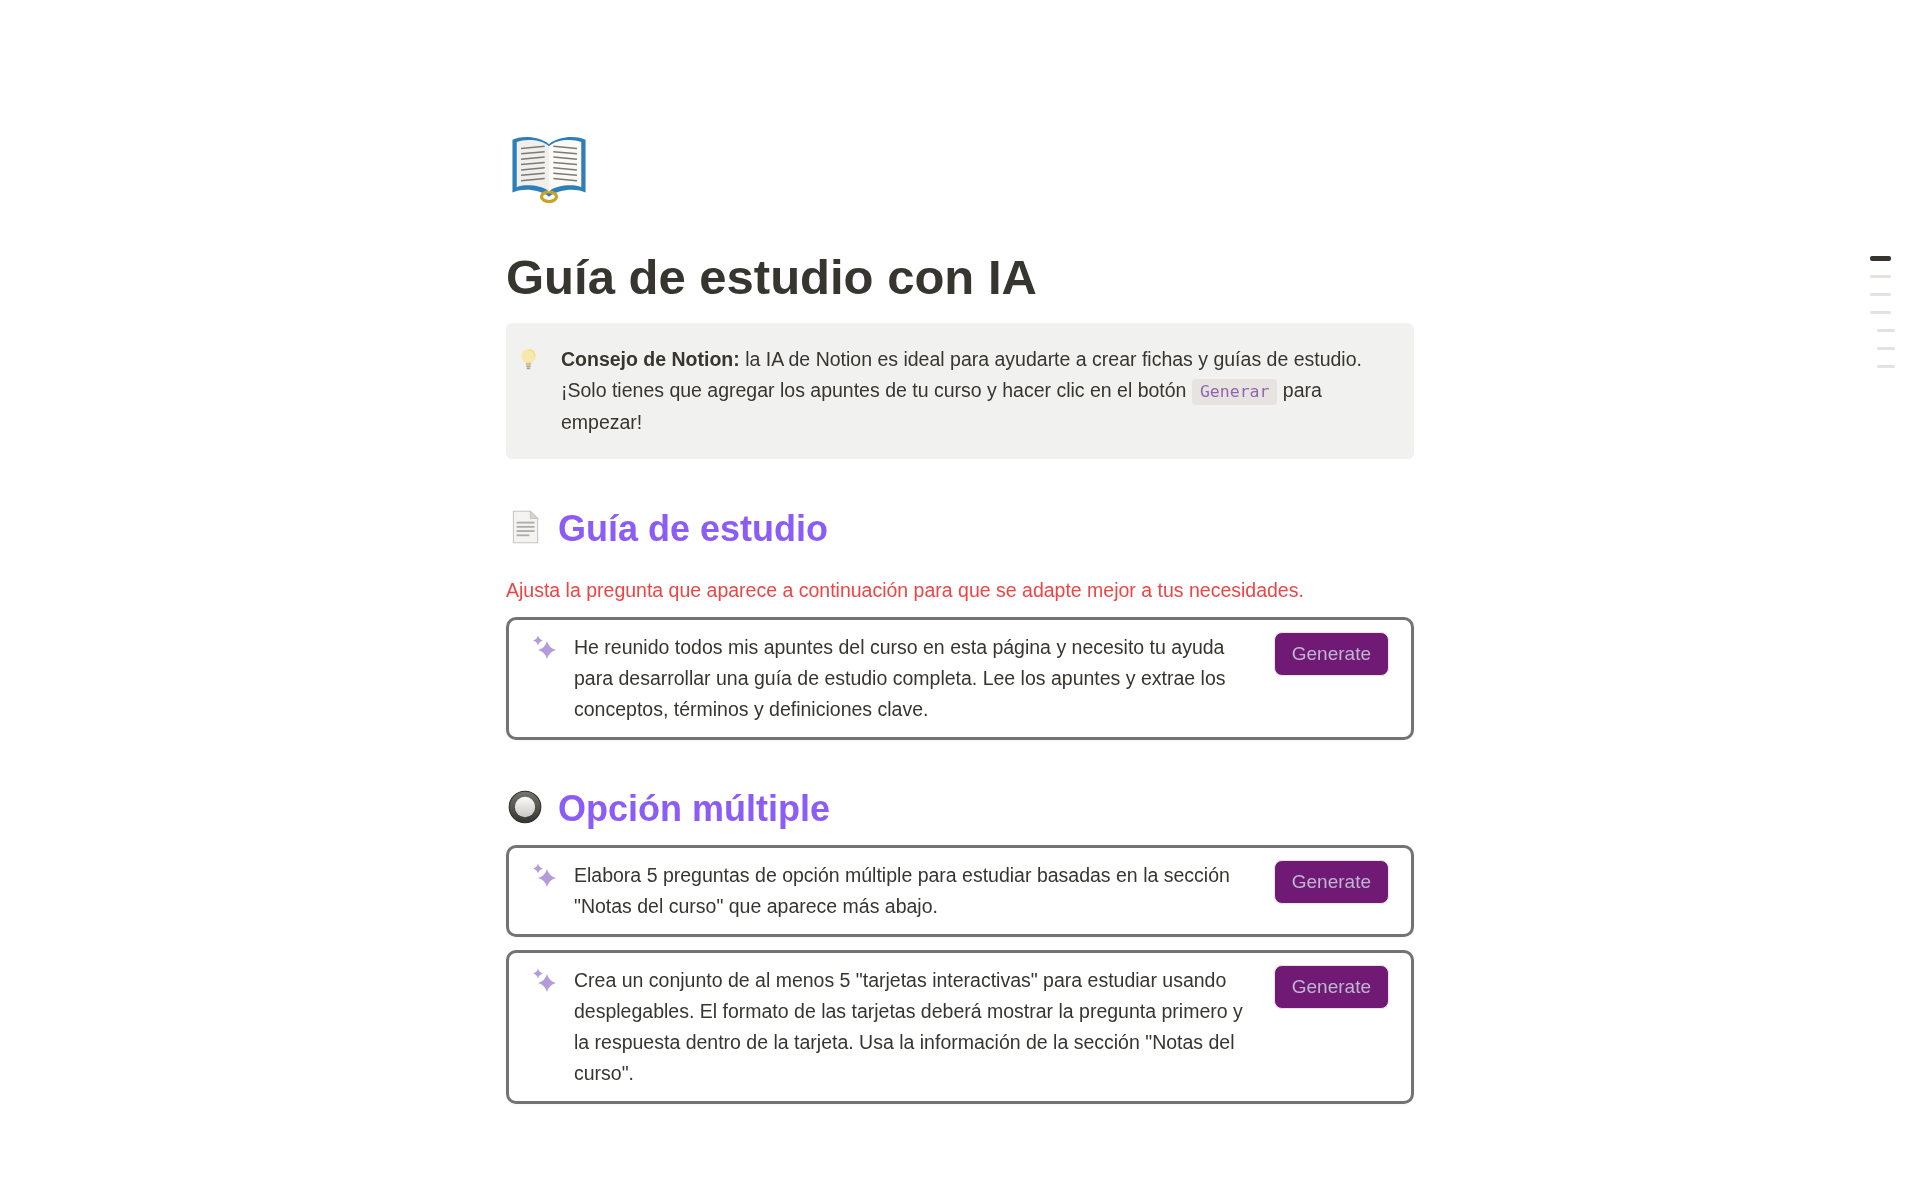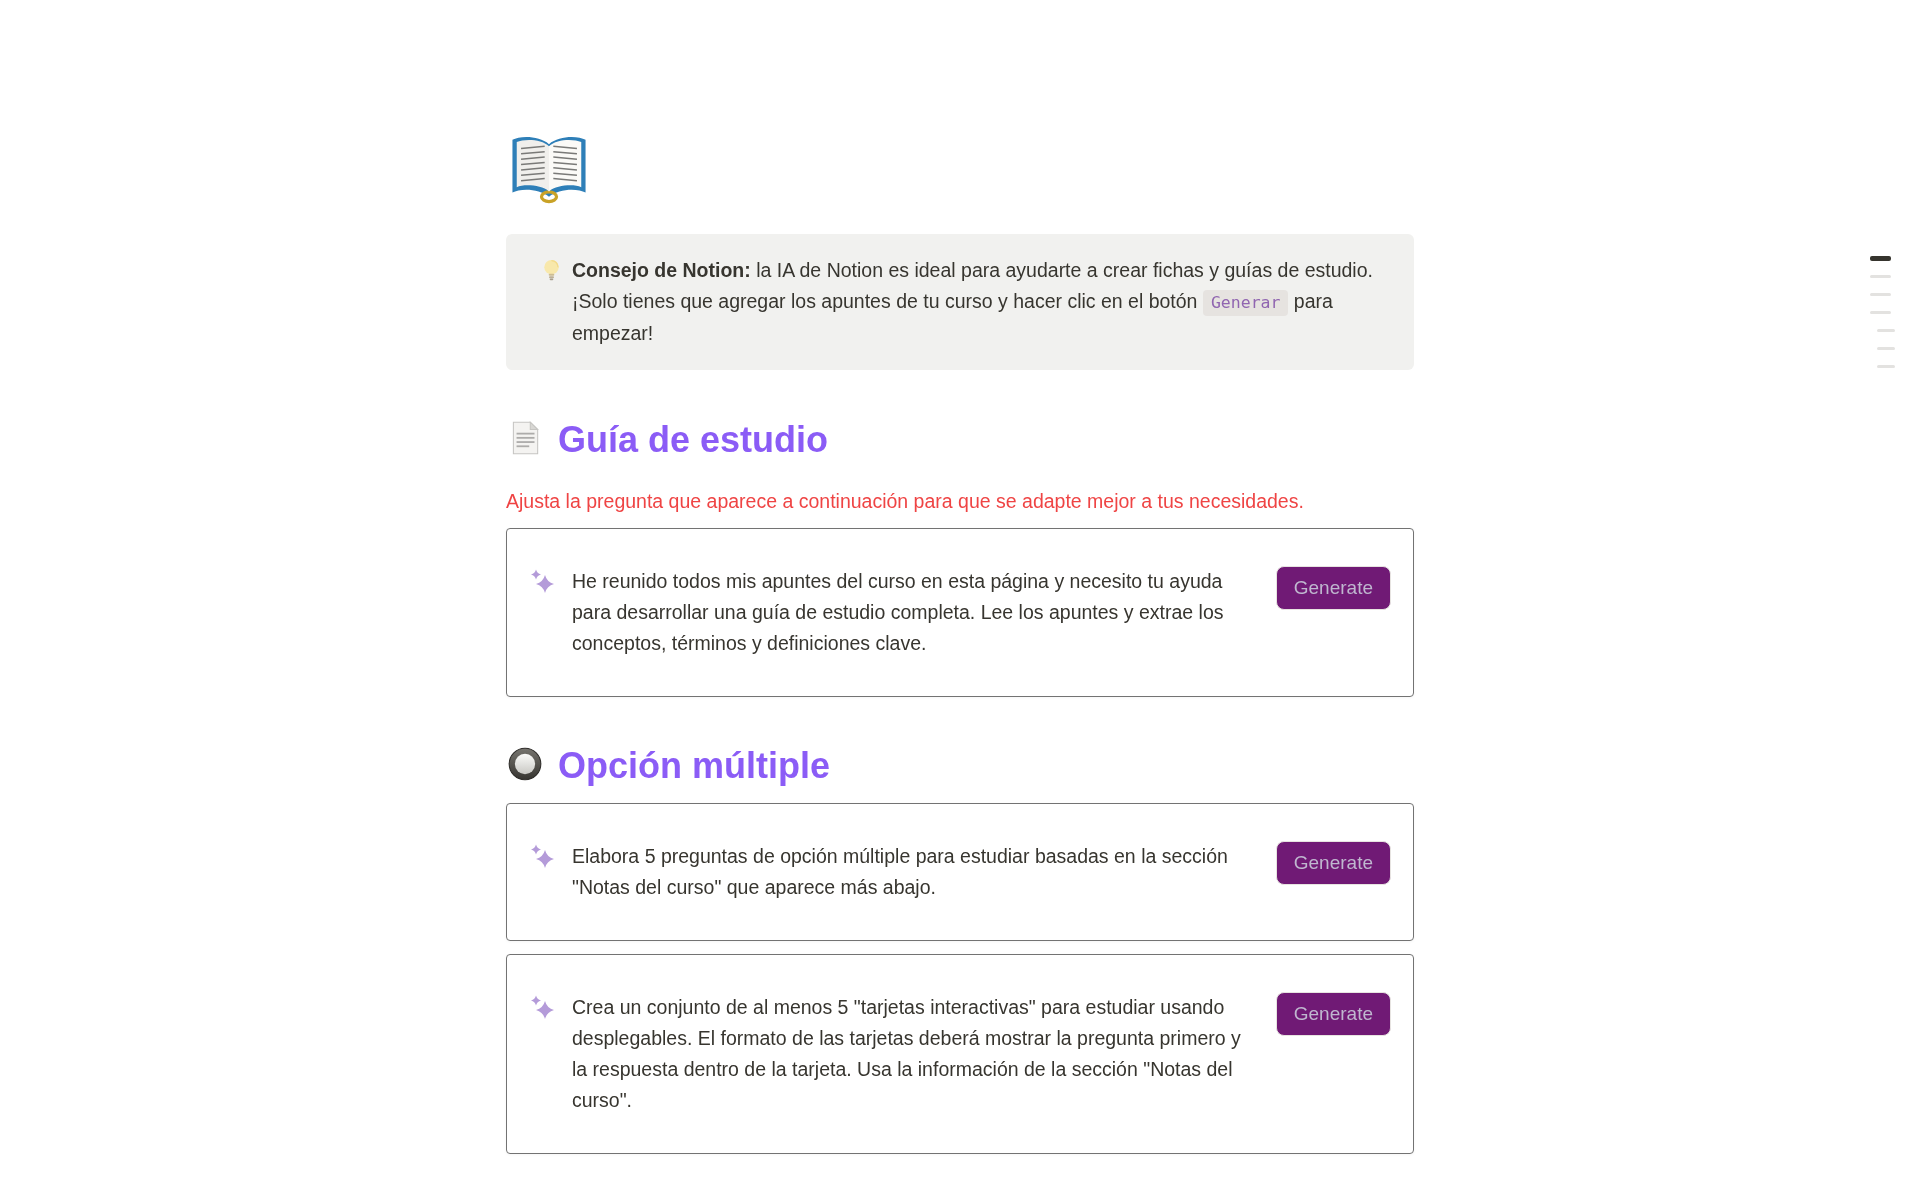--- a/index.html
+++ b/index.html
@@ -22,23 +22,23 @@
     font-size: 49px;
     font-weight: 700;
     line-height: 1.2;
     color: #37352f;
   }
   
   .callout {
     margin-top: 16px;
     background: #f1f1ef;
     border-radius: 6px;
-    padding: 21px 32px;
+    padding: 21px 9px;
     display: flex;
-    gap: 7px;
+    gap: 19px;
     align-items: flex-start;
   }
   .callout-icon { width: 27px; height: 27px; flex: none; margin-top: 2px; }
   .callout-text {
     font-size: 19.5px;
     line-height: 31px;
     color: #37352f;
     max-width: 810px;
   }
   .callout-text b { font-weight: 700; }
@@ -66,25 +66,25 @@
   }
   .section-subtitle {
     margin-top: 24px;
     font-size: 19.5px;
     line-height: 27px;
     color: #ef4444;
   }
   
   .ai-block {
     margin-top: 13px;
-    border: 1px solid #737373;
-    border-radius: 4px;
+    border: 3px solid #737373;
+    border-radius: 10px;
     box-shadow: 0 1px 3px rgba(15,15,15,0.04);
     background: #ffffff;
-    padding: 37px 22px;
+    padding: 12px 22px;
     display: flex;
     align-items: flex-start;
     gap: 15px;
   }
   .sparkle-icon { width: 28px; height: 28px; flex: none; margin-top: 2px; }
   .prompt-text {
     font-size: 19.5px;
     line-height: 31px;
     color: #37352f;
     max-width: 700px;
@@ -167,20 +167,21 @@
           <path d="M44 22 L66 24"></path>
           <path d="M44 27 L66 29"></path>
         <path d="M44 32 L66 34"></path>
           <path d="M44 37 L66 39"></path>
           <path d="M44 42 L66 44"></path>
           <path d="M44 47 L66 49"></path>
       </g>
     </svg>
   </span>
 
+  <h1 class="page-title">Guía de estudio con IA</h1>
 
   
   <div class="callout">
     <span>
       <svg class="callout-icon" viewBox="0 0 24 24">
         <circle cx="12" cy="9" r="6.4" fill="#f8e8ab"></circle>
         <path d="M12 3.2 A5.8 5.8 0 0 1 17.8 9" stroke="#f3da8a" stroke-width="1.2" fill="none"></path>
         <rect x="9.5" y="14.9" width="5" height="1.8" rx="0.9" fill="#cdbd92"></rect>
         <rect x="9.8" y="17.1" width="4.4" height="1.7" rx="0.85" fill="#bdb095"></rect>
         <rect x="10.4" y="19.1" width="3.2" height="1.5" rx="0.75" fill="#a99f8c"></rect>

